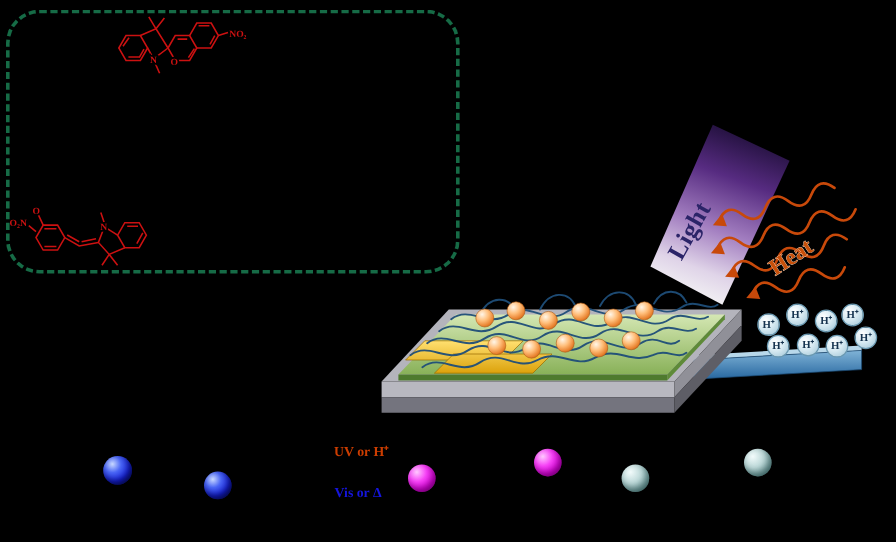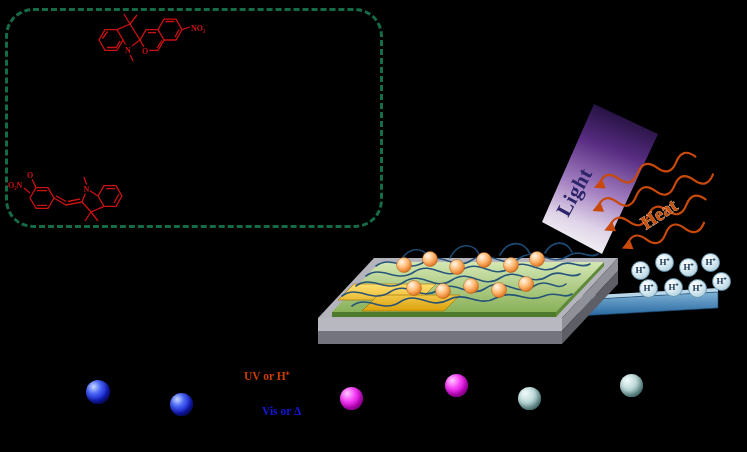--- a/index.html
+++ b/index.html
@@ -12,23 +12,23 @@
        background:radial-gradient(circle at 35% 30%, #ffffff 0%, #d7eaf2 45%, #9cc2d4 100%);
        border:1px solid #6a98b0;color:#15334f;font-size:9px;font-weight:bold;
        display:flex;align-items:center;justify-content:center;line-height:1;}
   .sphere{position:absolute;border-radius:50%;}
   .sphere.blue{background:radial-gradient(circle at 32% 28%, #c8d8ff 0%, #4a66f5 30%, #1520d8 62%, #040a70 100%);
                box-shadow:inset -2px -3px 5px rgba(0,0,10,.55);}
   .sphere.magenta{background:radial-gradient(circle at 32% 28%, #ffc8ff 0%, #f742f7 35%, #d400d4 68%, #8a008a 100%);
                box-shadow:inset -2px -3px 5px rgba(60,0,60,.5);}
   .sphere.teal{background:radial-gradient(circle at 32% 28%, #f2fbfb 0%, #bcd8d8 40%, #7fa9a9 72%, #4e7878 100%);
                box-shadow:inset -2px -3px 5px rgba(0,30,30,.45);}
-  .label{position:absolute;font-weight:bold;font-size:11.5px;width:80px;text-align:left;}
+  .label{position:absolute;font-weight:bold;font-size:11.5px;width:80px;text-align:right;}
   .label.uv{left:244px;top:368px;color:#cc3d00;}
-  .label.vis{left:262px;top:405px;color:#1515dd;}
+  .label.vis{left:238px;top:405px;color:#1515dd;}
 </style>
 </head>
 <body>
 
 <div id="canvas">
 
   <div class="dashed-box"></div>
 
   <svg class="gfx" width="747" height="452" viewBox="0 0 747 452">
     <defs>

